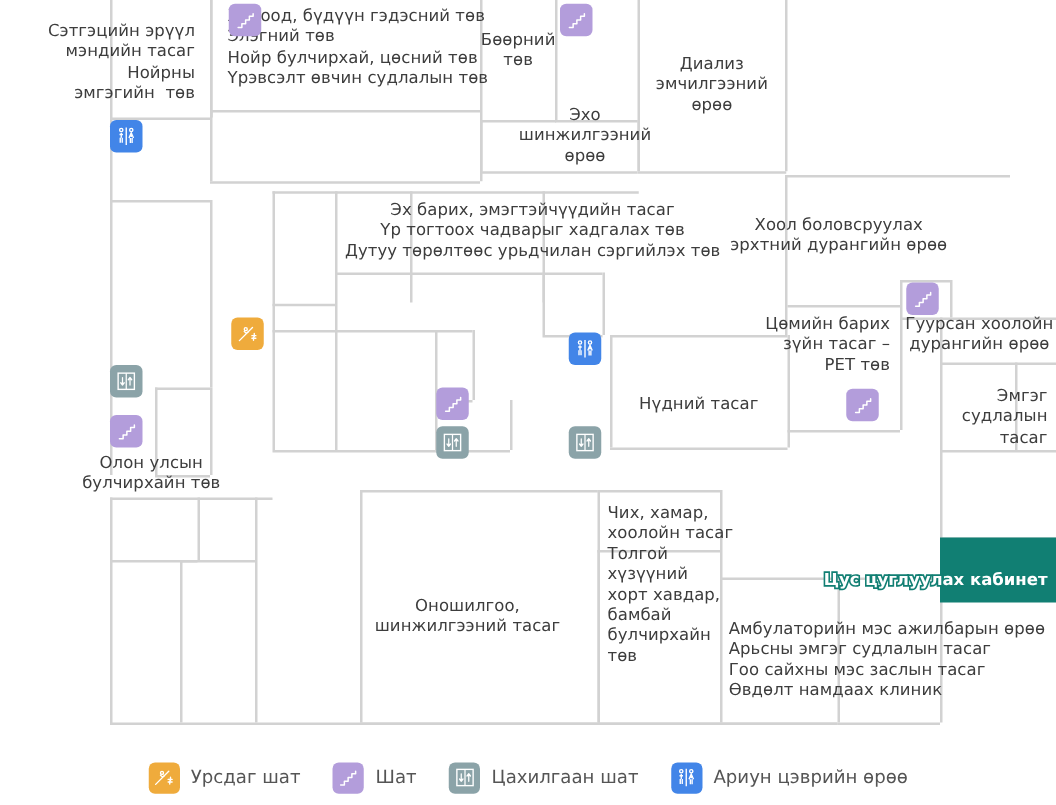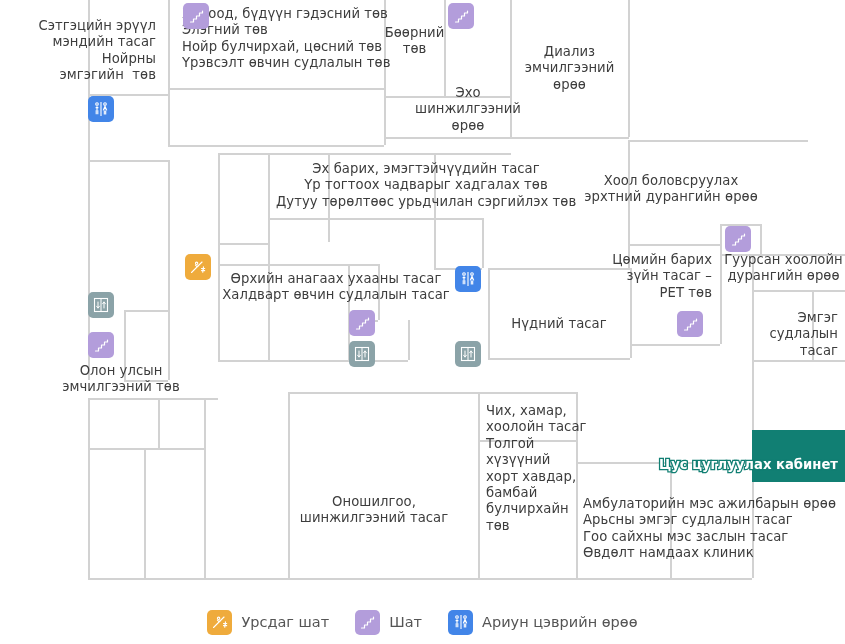--- a/index.html
+++ b/index.html
@@ -189,40 +189,38 @@
 эмчилгээний
 өрөө</div>
 
   <div class="lbl c" style="left:578px;top:173px;width:186px;">Хоол боловсруулах
 эрхтний дурангийн өрөө</div>
 
   <div class="lbl c" style="left:276px;top:161px;width:300px;">Эх барих, эмэгтэйчүүдийн тасаг
 Үр тогтоох чадварыг хадгалах төв
 Дутуу төрөлтөөс урьдчилан сэргийлэх төв</div>
 
-  <div class="lbl c" style="left:214px;top:271px;width:244px;">Өрхийн анагаах ухааны тасаг
-Халдварт өвчин судлалын тасаг</div>
 
   <div class="lbl r" style="left:568px;top:252px;width:144px;">Цөмийн барих
 зүйн тасаг –
 РЕТ төв</div>
 
   <div class="lbl c" style="left:722px;top:252px;width:123px;">Гуурсан хоолойн
 дурангийн өрөө</div>
 
   <div class="lbl c" style="left:488px;top:316px;width:142px;">Нүдний тасаг</div>
 
   <div class="lbl r" style="left:720px;top:310px;width:118px;">Эмгэг
 судлалын
 тасаг</div>
 
   <div class="lbl c" style="left:48px;top:363px;width:146px;">Олон улсын
-эмчилгээний төв</div>
-
-  <div class="lbl c" style="left:288px;top:494px;width:172px;">Оношилгоо,
+булчирхайн төв</div>
+
+  <div class="lbl c" style="left:288px;top:478px;width:172px;">Оношилгоо,
 шинжилгээний тасаг</div>
 
   <div class="lbl l" style="left:486px;top:403px;width:88px;">Чих, хамар,
 хоолойн тасаг
 Толгой
 хүзүүний
 хорт хавдар,
 бамбай
 булчирхайн
 төв</div>
@@ -352,20 +350,31 @@
 
   <div class="leg-item">
     <span class="leg-chip stairs">
       <svg width="15" height="15" viewBox="0 0 15 15">
         <polyline points="1.5,13 4.5,13 4.5,10 7.5,10 7.5,7 10.5,7 10.5,4 13.5,4 13.5,2" fill="none" stroke="#fff" stroke-width="1.2" stroke-linejoin="round" stroke-linecap="round"></polyline>
       </svg>
     </span>
     <span class="leg-label">Шат</span>
   </div>
 
+  <div class="leg-item">
+    <span class="leg-chip elevator">
+      <svg width="16" height="16" viewBox="0 0 16 16">
+        <rect x="1.5" y="1.5" width="13" height="13" fill="none" stroke="#fff" stroke-width="1.1"></rect>
+        <line x1="8" y1="1.5" x2="8" y2="14.5" stroke="#fff" stroke-width="1"></line>
+        <path d="M5 5v6M3.6 9.2L5 11l1.4-1.8" fill="none" stroke="#fff" stroke-width="1" stroke-linecap="round" stroke-linejoin="round"></path>
+        <path d="M11 11V5M9.6 6.8L11 5l1.4 1.8" fill="none" stroke="#fff" stroke-width="1" stroke-linecap="round" stroke-linejoin="round"></path>
+      </svg>
+    </span>
+    <span class="leg-label">Цахилгаан шат</span>
+  </div>
 
   <div class="leg-item">
     <span class="leg-chip restroom">
       <svg width="16" height="16" viewBox="0 0 16 16">
         <g fill="none" stroke="#fff" stroke-width="1.1">
           <circle cx="4" cy="3" r="1.3"></circle>
             <circle cx="12" cy="3" r="1.3"></circle>
           <path d="M4 5.2v4M2.6 6.6h2.8M3.2 9.2v4M4.8 9.2v4"></path>
           <path d="M12 5.2v3.4M10.2 9.4l1.8-4.2 1.8 4.2M11.3 9.4v4M12.7 9.4v4"></path>
           <path d="M8 1v14"></path>

